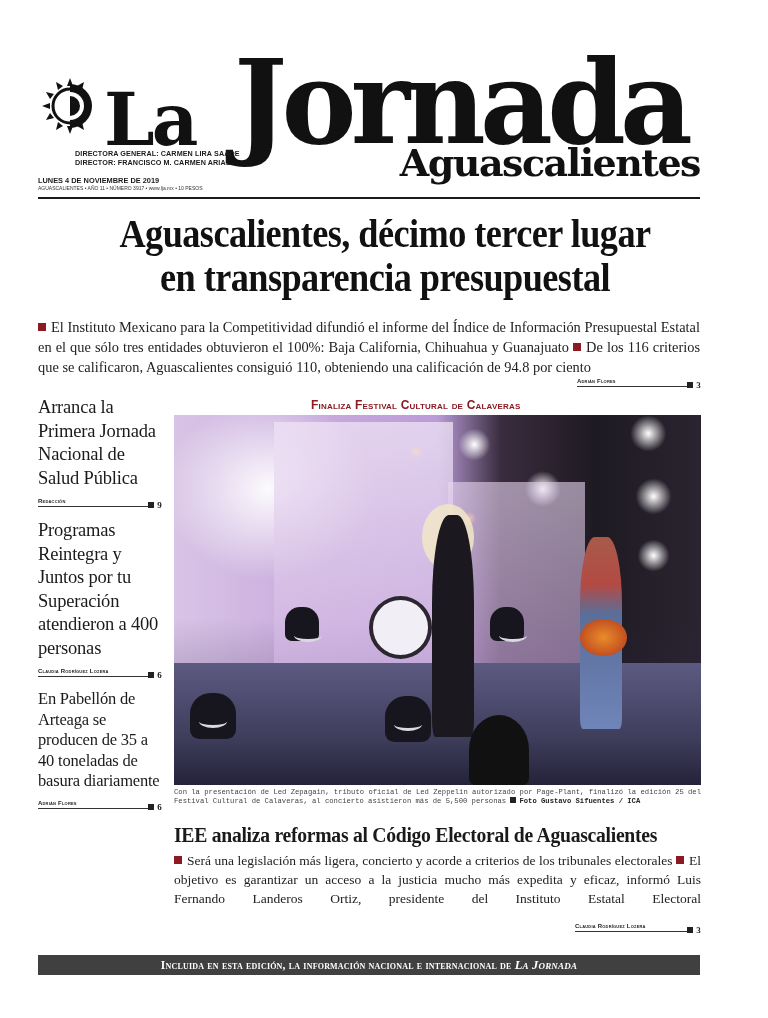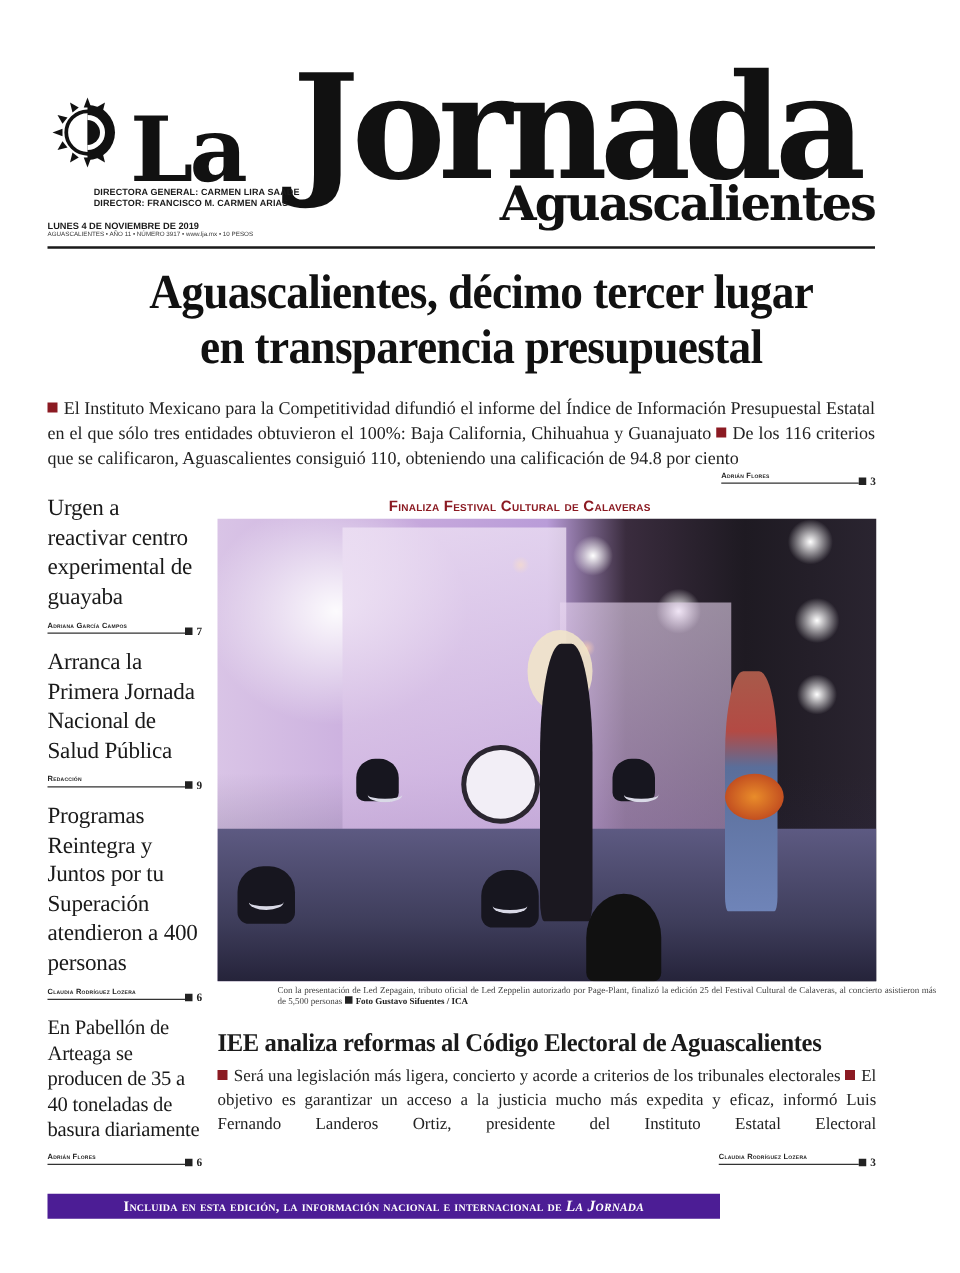--- a/index.html
+++ b/index.html
@@ -58,30 +58,30 @@
   .photo .stage { position:absolute; left:0; bottom:0; width:100%; height:33%; background:linear-gradient(180deg, #5d5a82 0%, #3f3e5c 60%, #25233a 100%); }
   .photo .singer { position:absolute; left:49%; top:27%; width:8%; height:60%; background:#1b1820; border-radius:40% 40% 8% 8%; }
   .photo .singer-hair { position:absolute; left:47%; top:24%; width:10%; height:18%; background:#f2e6c8; border-radius:50%; opacity:0.85; }
   .photo .guitarist { position:absolute; left:77%; top:33%; width:8%; height:52%; background:linear-gradient(180deg, #a85a4a 0%, #b34a44 25%, #5a6e9a 40%, #6f84b8 100%); border-radius:35% 35% 6% 6%; }
   .photo .guitar { position:absolute; left:77%; top:55%; width:9%; height:10%; background:radial-gradient(ellipse at center, #e98c2a, #b3361c); border-radius:50%; }
   .photo .drum { position:absolute; left:37%; top:49%; width:12%; height:17%; background:#f2eef6; border:4px solid #2b2630; border-radius:50%; }
   .photo .light { position:absolute; width:46px; height:46px; background:#17161f; border-radius:45% 45% 20% 20%; }
   .photo .light::after { content:""; position:absolute; left:9px; top:22px; width:28px; height:10px; border-bottom:3px solid #d9d9e6; border-radius:0 0 50% 50%; }
   .photo .head { position:absolute; left:56%; bottom:0; width:60px; height:70px; background:#111; border-radius:50% 50% 10% 10%; }
 
-  .caption { position:absolute; left:174px; top:788px; width:527px; font-family:Liberation Serif, serif; font-size:7.2px; line-height:9.4px; color:#444; text-align:justify;margin-left:48px; }
+  .caption { position:absolute; left:174px; top:788px; width:527px; font-family:Liberation Mono, monospace; font-size:7.2px; line-height:9.4px; color:#444; text-align:justify; }
   .caption b { color:#222; }
 
   
   .story2-title { position:absolute; left:174px; top:822px; width:527px; font-weight:bold; font-size:20.5px; line-height:26px; letter-spacing:-0.3px; color:#1a1a1a; white-space:nowrap; transform:scaleX(0.96); transform-origin:left top; }
   .story2-body { position:absolute; left:174px; top:851px; width:527px; font-size:13.5px; line-height:19px; text-align:justify; text-align-last:justify; color:#222; }
   .story2-byline { position:absolute; left:575px; top:921px; width:112px; }
 
   
-  .banner { position:absolute; left:38px; top:955px; width:538px; height:20px; background:#4c1d95; color:#fff; font-family:"Liberation Serif", serif; font-weight:bold; font-size:11.5px; line-height:20px; text-align:center; letter-spacing:0.2px; font-variant:small-caps; }
+  .banner { position:absolute; left:38px; top:955px; width:662px; height:20px; background:#404040; color:#fff; font-family:"Liberation Serif", serif; font-weight:bold; font-size:11.5px; line-height:20px; text-align:center; letter-spacing:0.2px; font-variant:small-caps; }
   .banner i { font-variant:small-caps; font-weight:bold; font-size:12.5px; }
 </style>
 </head>
 <body>
 
 <header class="masthead">
   <svg class="sun-logo" viewBox="0 0 60 60">
     <g fill="#111">
       <polygon points="30,2 33,10 27,10"></polygon>
       <polygon points="44,6 42,14 37,10"></polygon>
@@ -118,27 +118,20 @@
 <p class="lead">
   <span class="square"></span><span>El Instituto Mexicano para la Competitividad difundió el informe del Índice de Información Presupuestal Estatal en el que sólo tres entidades obtuvieron el 100%: Baja California, Chihuahua y Guanajuato</span>
   <span class="square"></span><span>De los 116 criterios que se calificaron, Aguascalientes consiguió 110, obteniendo una calificación de 94.8 por ciento</span>
 </p>
 <div class="byline lead-byline">
   <span>Adrián Flores</span>
   <span class="page"><span class="square sm"></span><span>3</span></span>
 </div>
 
 <aside class="left-col">
-  <article class="brief">
-    <div class="brief-title">Urgen a reactivar centro experimental de guayaba</div>
-    <div class="byline">
-      <span>Adriana García Campos</span>
-      <span class="page"><span class="square sm"></span><span>7</span></span>
-    </div>
-  </article>
   <article class="brief">
     <div class="brief-title">Arranca la Primera Jornada Nacional de Salud Pública</div>
     <div class="byline">
       <span>Redacción</span>
       <span class="page"><span class="square sm"></span><span>9</span></span>
     </div>
   </article>
   <article class="brief">
     <div class="brief-title">Programas Reintegra y Juntos por tu Superación atendieron a 400 personas</div>
     <div class="byline">

